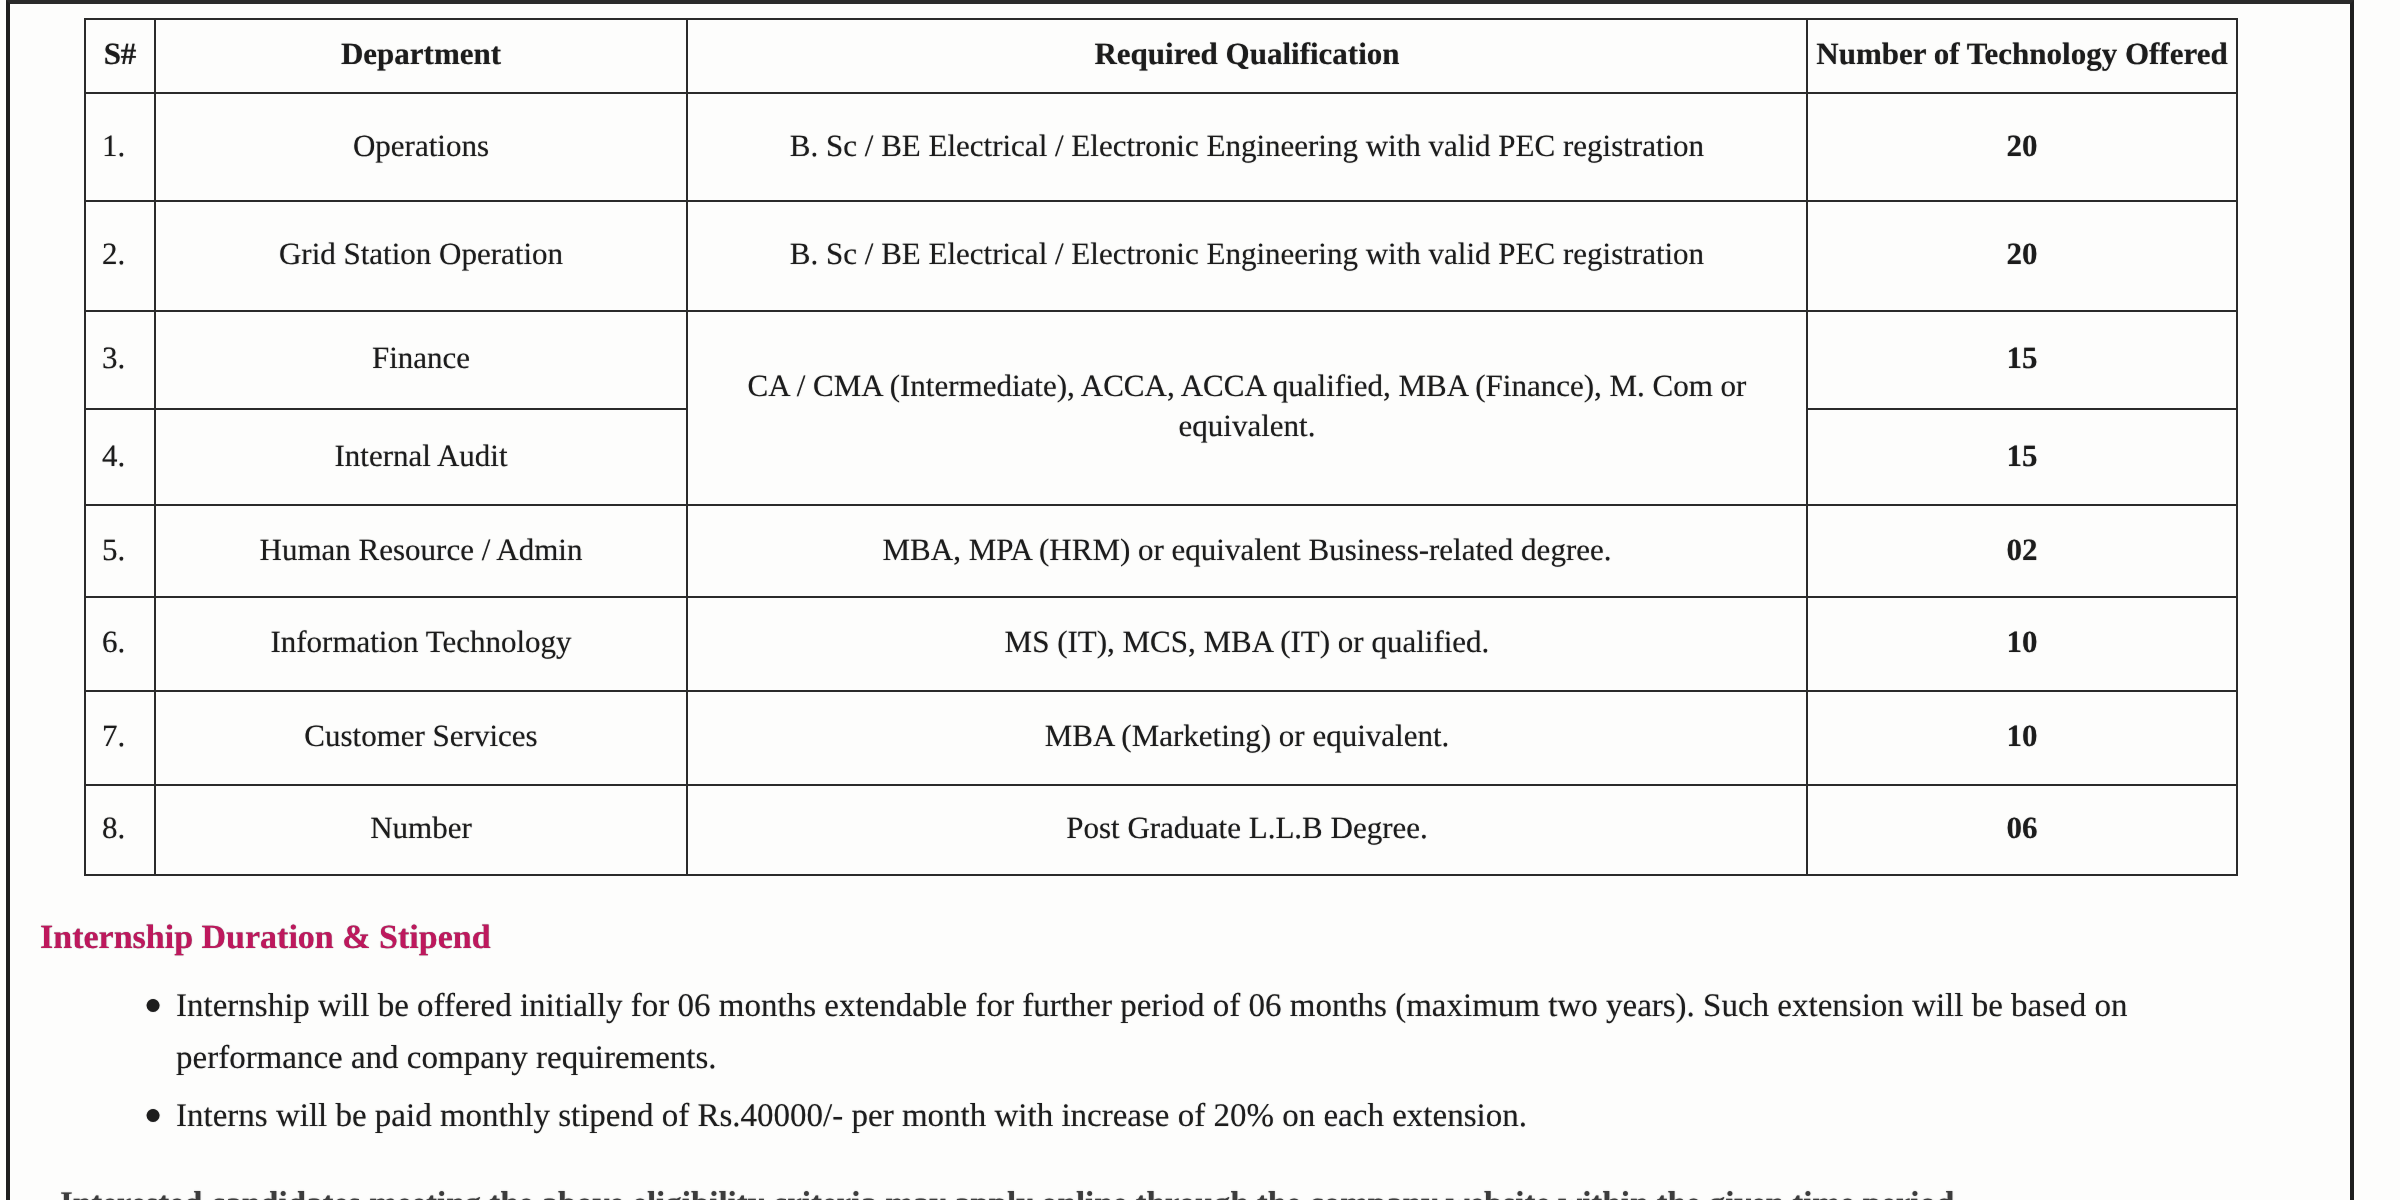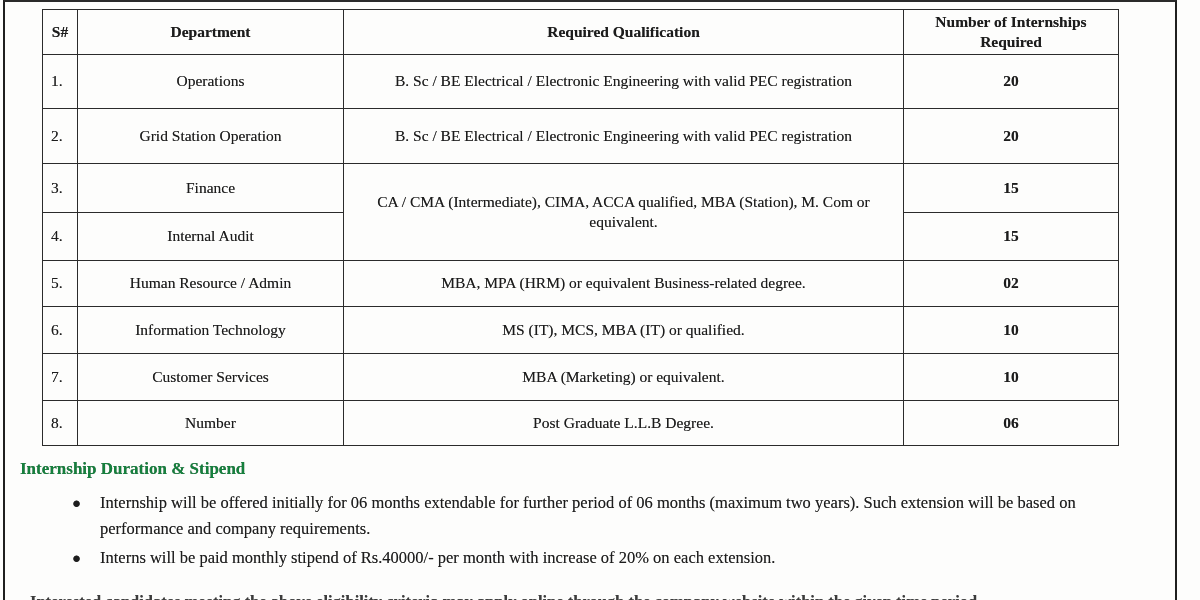--- a/index.html
+++ b/index.html
@@ -55,40 +55,40 @@
   .cell-sno { text-align: left; padding-left: 9px; }
   .cell-dept { text-align: center; padding-left: 11px; }
   .cell-qual { text-align: center; padding-left: 9px; padding-right: 6px; }
   .cell-count { text-align: center; font-weight: bold; }
   .section-heading {
     position: absolute;
     left: 20px;
     top: 459px;
     font-size: 17px;
     font-weight: bold;
-    color: #15803d;
+    color: #be185d;
     text-shadow: 0 0 0.5px rgba(20,20,20,0.6);
   }
   .bullet-row {
     position: absolute;
     left: 72px;
     color: #1d1d1d;
     font-size: 16.5px;
     line-height: 26px;
     text-shadow: 0 0 0.5px rgba(20,20,20,0.5);
   }
   .bullet-dot {
     position: absolute;
     left: 0;
     top: 0;
     font-size: 15px;
   }
   .bullet-text {
     display: block;
-    margin-left: 28px;
+    margin-left: 16px;
     width: 1040px;
   }
   .bullet-1 { top: 490px; }
   .bullet-2 { top: 545px; }
   .clipped-line {
     position: absolute;
     left: 30px;
     top: 592px;
     width: 1115px;
     height: 8px;
@@ -112,40 +112,40 @@
       <col style="width:35px">
       <col style="width:266px">
       <col style="width:560px">
       <col style="width:215px">
     </colgroup>
     <thead>
       <tr style="height:37px;">
         <th>S#</th>
         <th>Department</th>
         <th>Required Qualification</th>
-        <th>Number of Internships Required</th>
+        <th>Number of Technology Offered</th>
       </tr>
     </thead>
     <tbody id="table-body">
         <tr style="height: 54px;">
           <td class="cell-sno">1.</td>
           <td class="cell-dept">Operations</td>
           <td class="cell-qual">B. Sc / BE Electrical / Electronic Engineering with valid PEC registration</td>
           <td class="cell-count">20</td>
         </tr>
         <tr style="height: 55px;">
           <td class="cell-sno">2.</td>
           <td class="cell-dept">Grid Station Operation</td>
           <td class="cell-qual">B. Sc / BE Electrical / Electronic Engineering with valid PEC registration</td>
           <td class="cell-count">20</td>
         </tr>
         <tr style="height: 49px;">
           <td class="cell-sno">3.</td>
           <td class="cell-dept">Finance</td>
-          <td class="cell-qual" rowspan="2">CA / CMA (Intermediate), CIMA, ACCA qualified, MBA (Station), M. Com or equivalent.</td>
+          <td class="cell-qual" rowspan="2">CA / CMA (Intermediate), ACCA, ACCA qualified, MBA (Finance), M. Com or equivalent.</td>
           <td class="cell-count">15</td>
         </tr>
         <tr style="height: 48px;">
           <td class="cell-sno">4.</td>
           <td class="cell-dept">Internal Audit</td>
           <td class="cell-count">15</td>
         </tr>
         <tr style="height: 46px;">
           <td class="cell-sno">5.</td>
           <td class="cell-dept">Human Resource / Admin</td>

